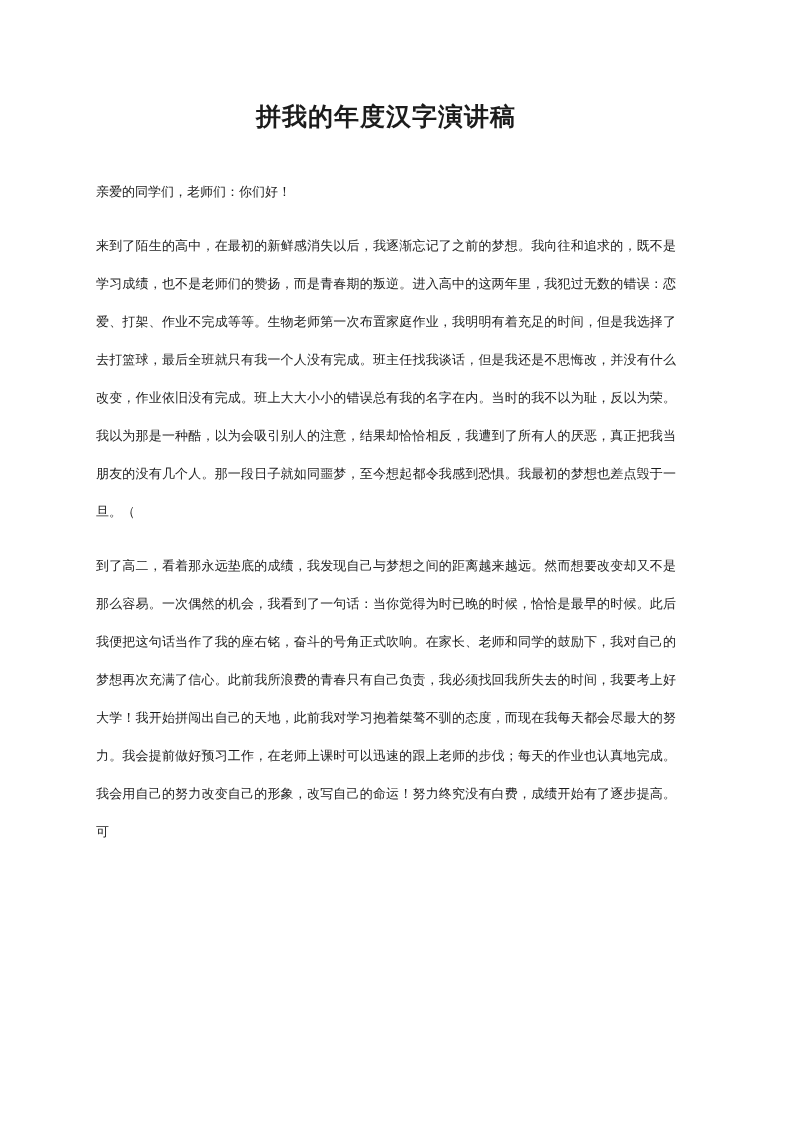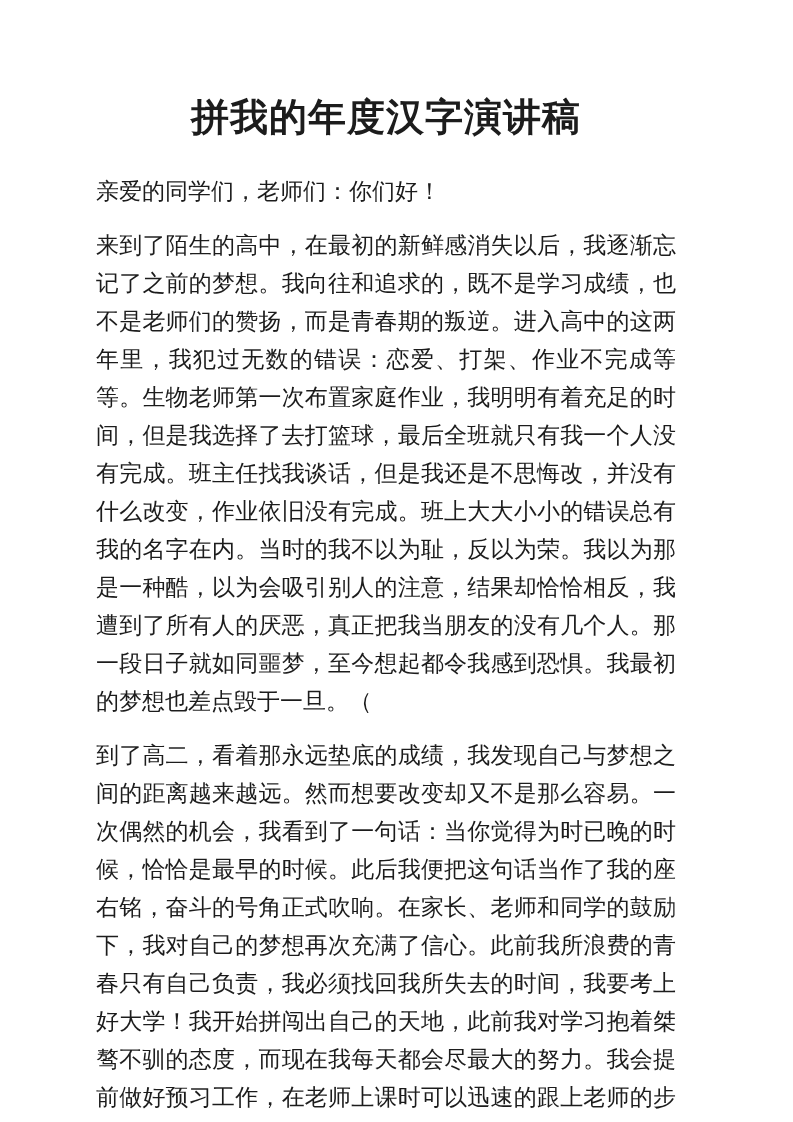--- a/index.html
+++ b/index.html
@@ -14,29 +14,29 @@
   .doc-page {
     box-sizing: border-box;
     width: 793px;
     min-height: 1122px;
     background: #ffffff;
     padding: 97px 117px 80px 96px;
     font-family: "Liberation Serif", "DejaVu Serif", serif;
     color: #1c1c1c;
   }
   .doc-title {
-    font-size: 38px;
+    font-size: 25px;
     line-height: 40px;
     font-weight: 700;
     text-align: center;
     margin: 0 0 36px 0;
     letter-spacing: 1px;
   }
   .paragraphs p {
-    font-size: 23px;
+    font-size: 13px;
     line-height: 38px;
     margin: 16px 0 9px 0;
     text-align: justify;
     text-justify: inter-character;
     word-break: break-all;
   }
   .paragraphs p:last-child {
     margin-bottom: 0;
   }
 </style>

